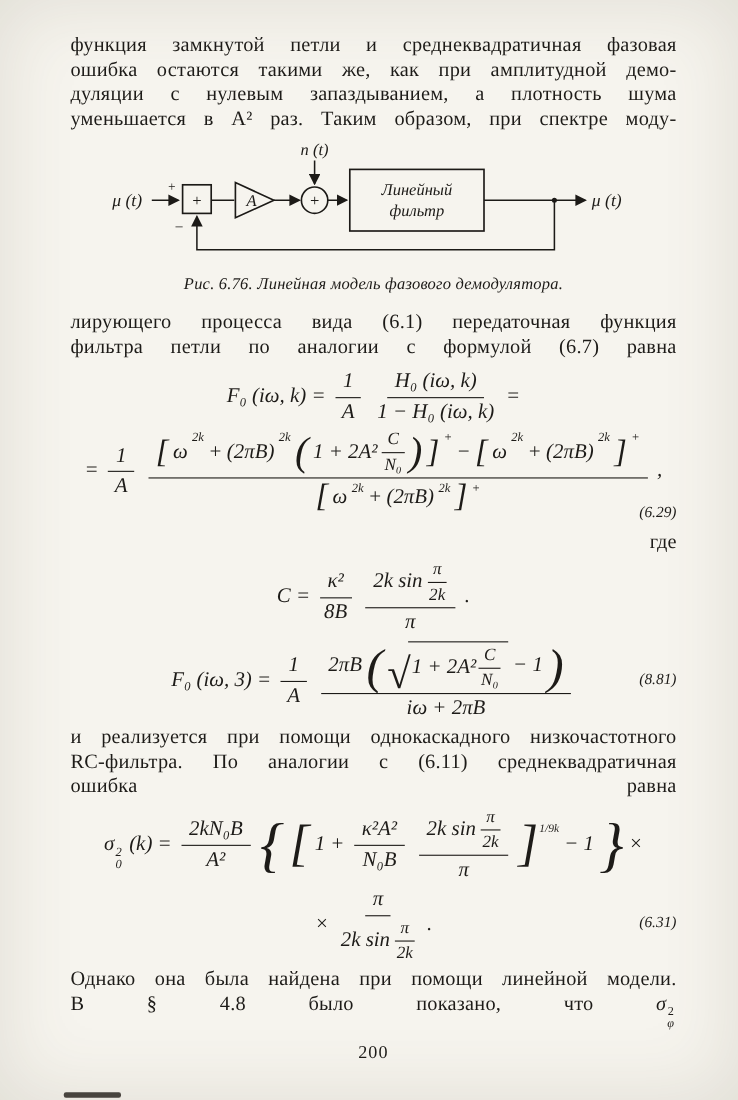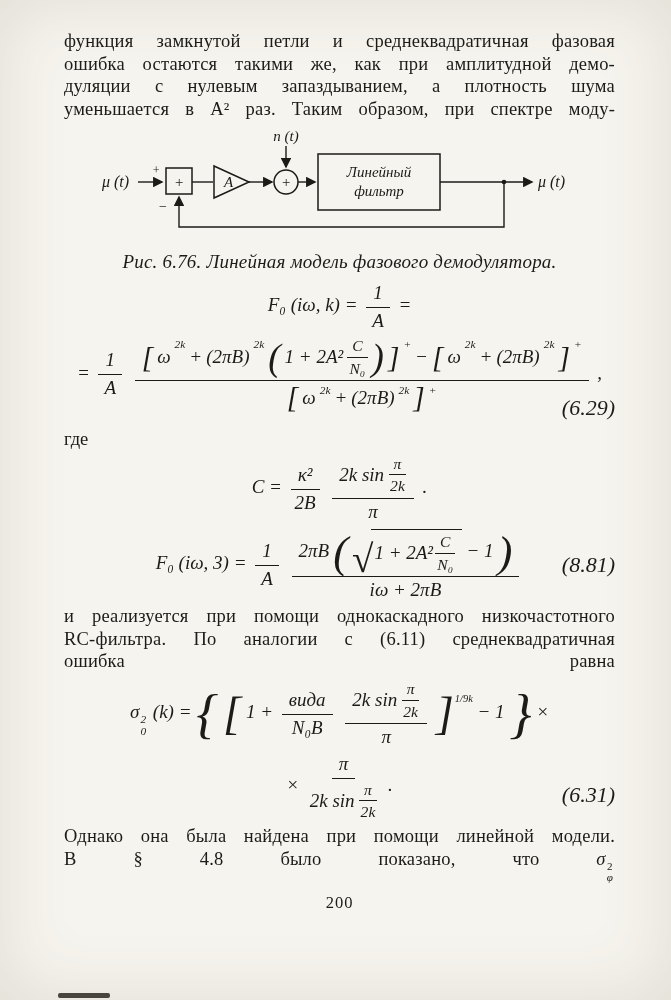--- a/index.html
+++ b/index.html
@@ -11,31 +11,31 @@
   .page{
     position:relative;box-sizing:border-box;
     width:671px;height:1000px;
     padding:30px 56px 0 64px;
     box-shadow:inset 0 0 70px rgba(95,85,60,.14);
   }
   .para{
     font-size:18.5px;line-height:1.22;letter-spacing:.2px;word-spacing:1px;
     white-space:pre-line;text-align:justify;text-align-last:justify;
   }
-  .plainline{font-size:18.5px;line-height:1.25;text-align:left;margin-top:8px}
+  .plainline{font-size:18.5px;line-height:1.25;text-align:right;margin-top:8px}
   .indented{text-indent:26px}
   
   .fig{margin:10px 0 0 0;text-align:center}
   .fig svg{display:block;margin:0 auto}
   .fig text{font-style:italic;fill:#1c1a17}
-  .caption{font-style:italic;font-size:19px;margin-top:9px;text-align:center;letter-spacing:.2px}
+  .caption{font-style:italic;font-size:15px;margin-top:9px;text-align:center;letter-spacing:.2px}
   
   .eq{position:relative;text-align:center;font-size:19px;font-style:italic;line-height:1.2}
   .eqline{margin:3px 0;white-space:nowrap}
-  .tag{position:absolute;right:0;font-style:italic;font-size:22px}
+  .tag{position:absolute;right:0;font-style:italic;font-size:14px}
   .fx{display:inline-flex;align-items:center;justify-content:center;white-space:nowrap}
   .fx>*{margin:0 2px}
   .frac{display:inline-flex;flex-direction:column;align-items:center;vertical-align:middle;margin:0 4px;text-align:center}
   .frac>.n{border-bottom:1.4px solid #1c1a17;padding:1px 5px 2px}
   .frac>.d{padding-top:2px}
   .frac.sm{font-size:.82em;margin:0 2px}
   .frac.sm>.n{padding:0 3px 1px}
   sup{font-size:60%}
   .fx sup{align-self:flex-start;margin-top:1px}
   .hisup{font-size:55%;vertical-align:1.55em;margin-left:1px}
@@ -97,30 +97,40 @@
 
       <line x1="340" y1="52" x2="432" y2="52" stroke="#1c1a17" stroke-width="1.4" marker-end="url(#arr)"></line>
       <text x="438" y="57" font-size="16">μ (t)</text>
 
       <circle cx="404" cy="52" r="2.3" fill="#1c1a17"></circle>
       <path d="M404,52 L404,97 L79,97 L79,67" fill="none" stroke="#1c1a17" stroke-width="1.4" marker-end="url(#arr)"></path>
     </svg>
     <div class="caption">Рис. 6.76. Линейная модель фазового демодулятора.</div>
   </div>
 
+  <div class="para" style="margin-top:14px">лирующего процесса вида (6.1) передаточная функция
+фильтра петли по аналогии с формулой (6.7) равна</div>
 
   <div class="eq" style="margin-top:8px;padding-bottom:4px">
     <div class="eqline">
       <span>F₀ (iω, k) =</span>
       <span class="frac">
           <span class="n fx">
             <span>1</span>
           </span>
           <span class="d fx">
             <span>A</span>
+          </span>
+        </span>
+      <span class="frac">
+          <span class="n fx">
+            <span>H₀ (iω, k)</span>
+          </span>
+          <span class="d fx">
+            <span>1 − H₀ (iω, k)</span>
           </span>
         </span>
       <span>=</span>
     </div>
     <div class="eqline">
       <span>=</span>
       <span class="frac">
           <span class="n fx">
             <span>1</span>
           </span>
@@ -178,21 +188,21 @@
   <div class="plainline">где</div>
 
   <div class="eq" style="margin-top:2px">
     <div class="eqline">
       <span>C =</span>
       <span class="frac">
           <span class="n fx">
             <span>κ²</span>
           </span>
           <span class="d fx">
-            <span>2B</span>
+            <span>8B</span>
           </span>
         </span>
       <span class="frac">
         <span class="n fx">
             <span>2k sin</span>
             <span class="frac sm">
               <span class="n fx">
                 <span>π</span>
               </span>
               <span class="d fx">
@@ -253,26 +263,34 @@
 RC-фильтра. По аналогии с (6.11) среднеквадратичная
 ошибка равна</div>
 
   <div class="eq" style="margin-top:6px">
     <div class="eqline">
       <span>σ</span><span class="stack">
           <span>2</span>
           <span>0</span>
         </span>
       <span>(k) =</span>
+      <span class="frac">
+          <span class="n fx">
+            <span>2kN₀B</span>
+          </span>
+          <span class="d fx">
+            <span>A²</span>
+          </span>
+        </span>
       <span class="brace">{</span>
       <span class="brk">[</span>
       <span>1 +</span>
       <span class="frac">
           <span class="n fx">
-            <span>вида</span>
+            <span>κ²A²</span>
           </span>
           <span class="d fx">
             <span>N₀B</span>
           </span>
         </span>
       <span class="frac">
         <span class="n fx">
             <span>2k sin</span>
             <span class="frac sm">
               <span class="n fx">
@@ -305,21 +323,21 @@
                 <span>π</span>
               </span>
               <span class="d fx">
                 <span>2k</span>
               </span>
             </span>
           </span>
       </span>
       <span>.</span>
     </div>
-    <span class="tag" style="bottom:14px">(6.31)</span>
+    <span class="tag" style="bottom:28px">(6.31)</span>
   </div>
 
   <div class="para" style="margin-top:2px"><span>Однако она была найдена при помощи линейной модели.
 В § 4.8 было показано, что </span><span style="font-style:italic">σ</span><span class="stack"><span>2</span><span style="font-style:italic">φ</span></span></div>
 
   <div class="pagenum">200</div>
 
   <div class="smudge"></div>
 
 </div>

